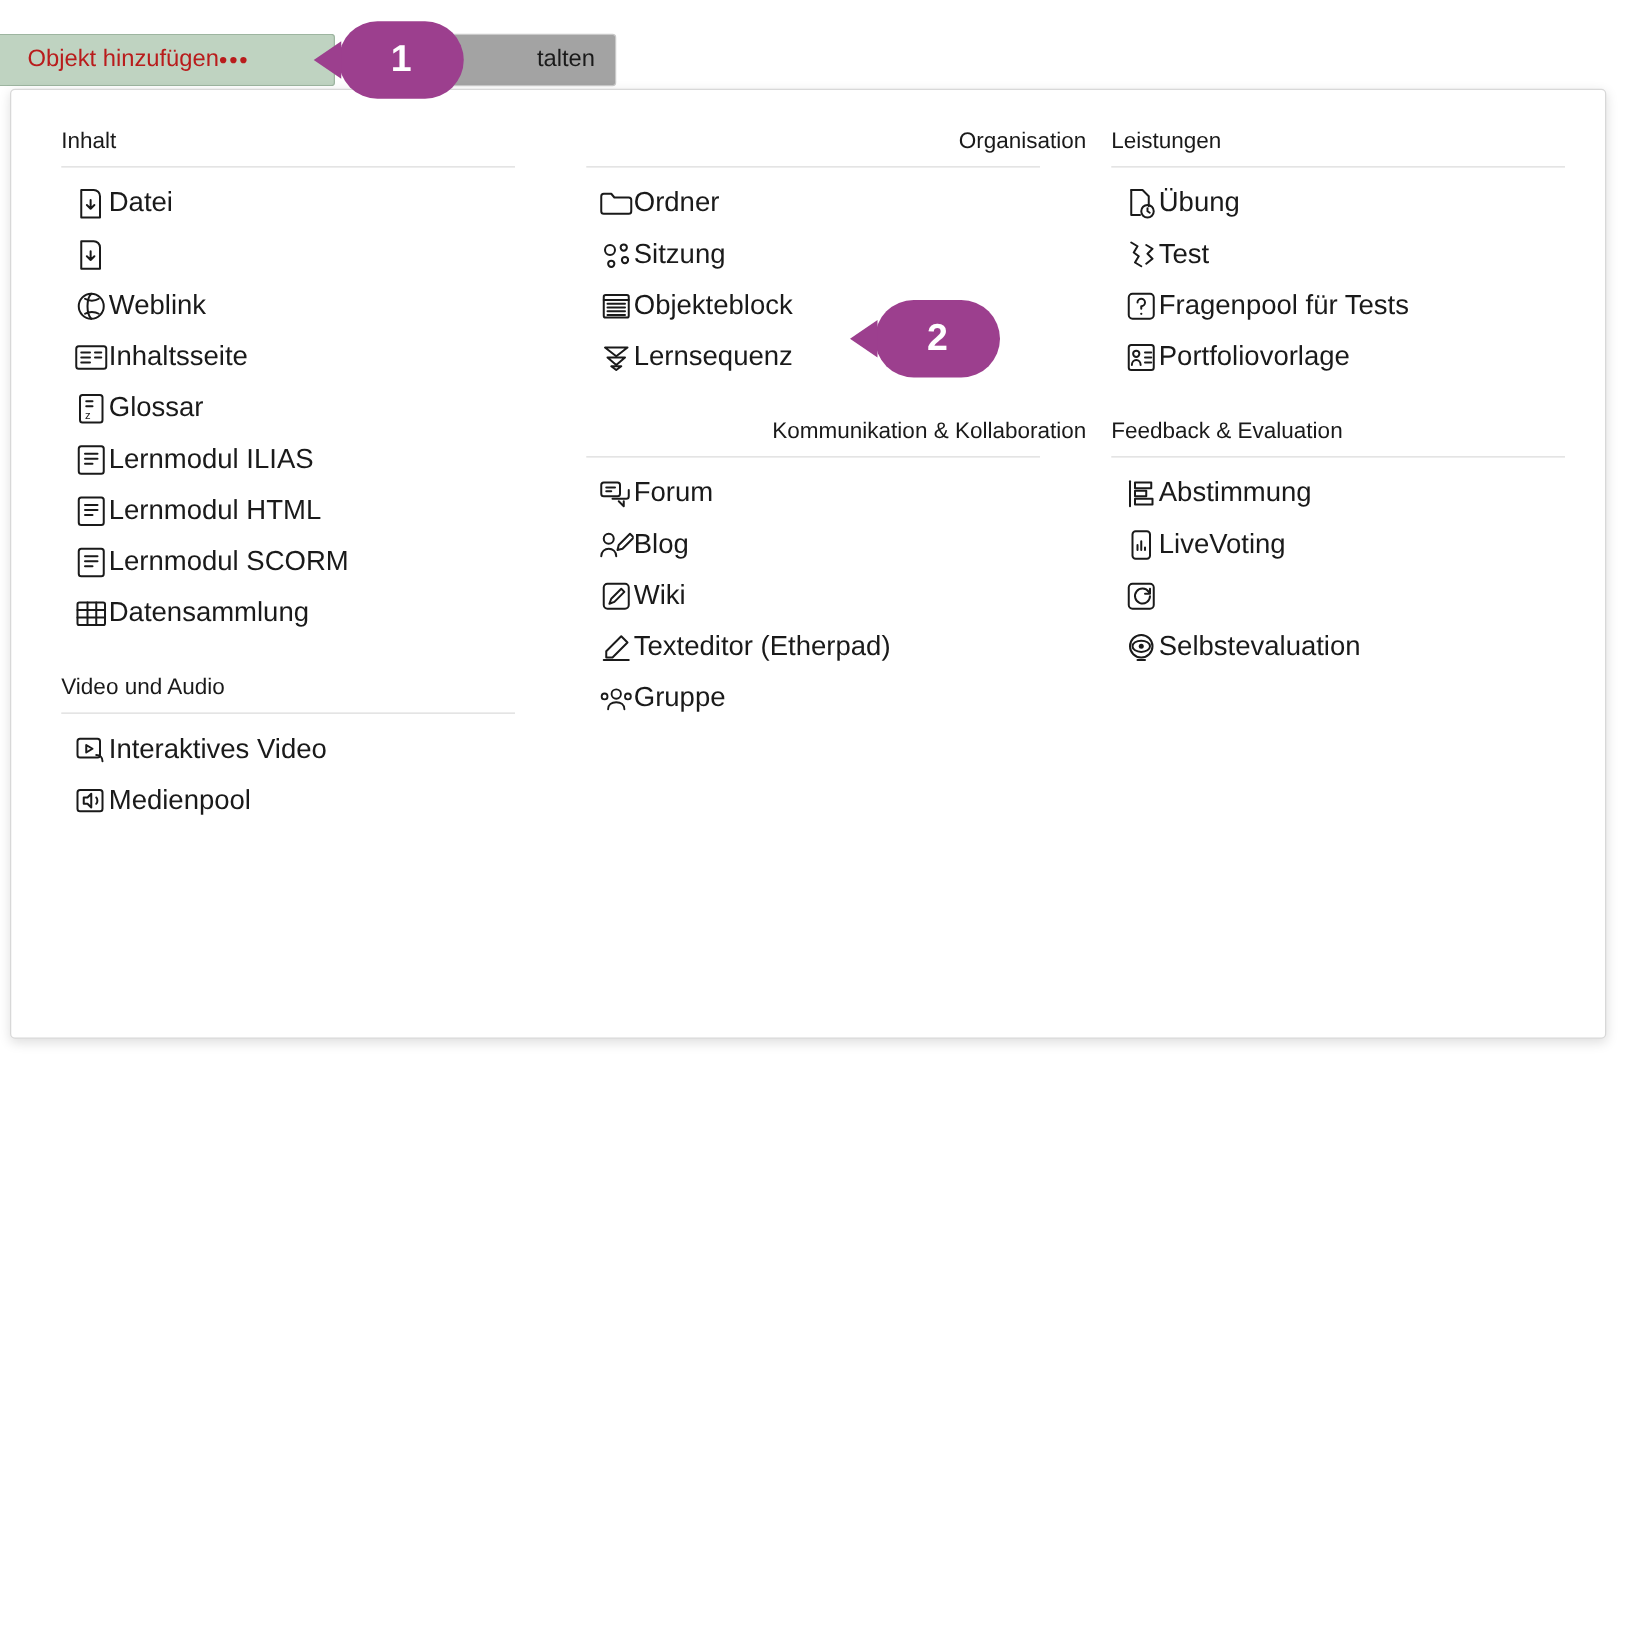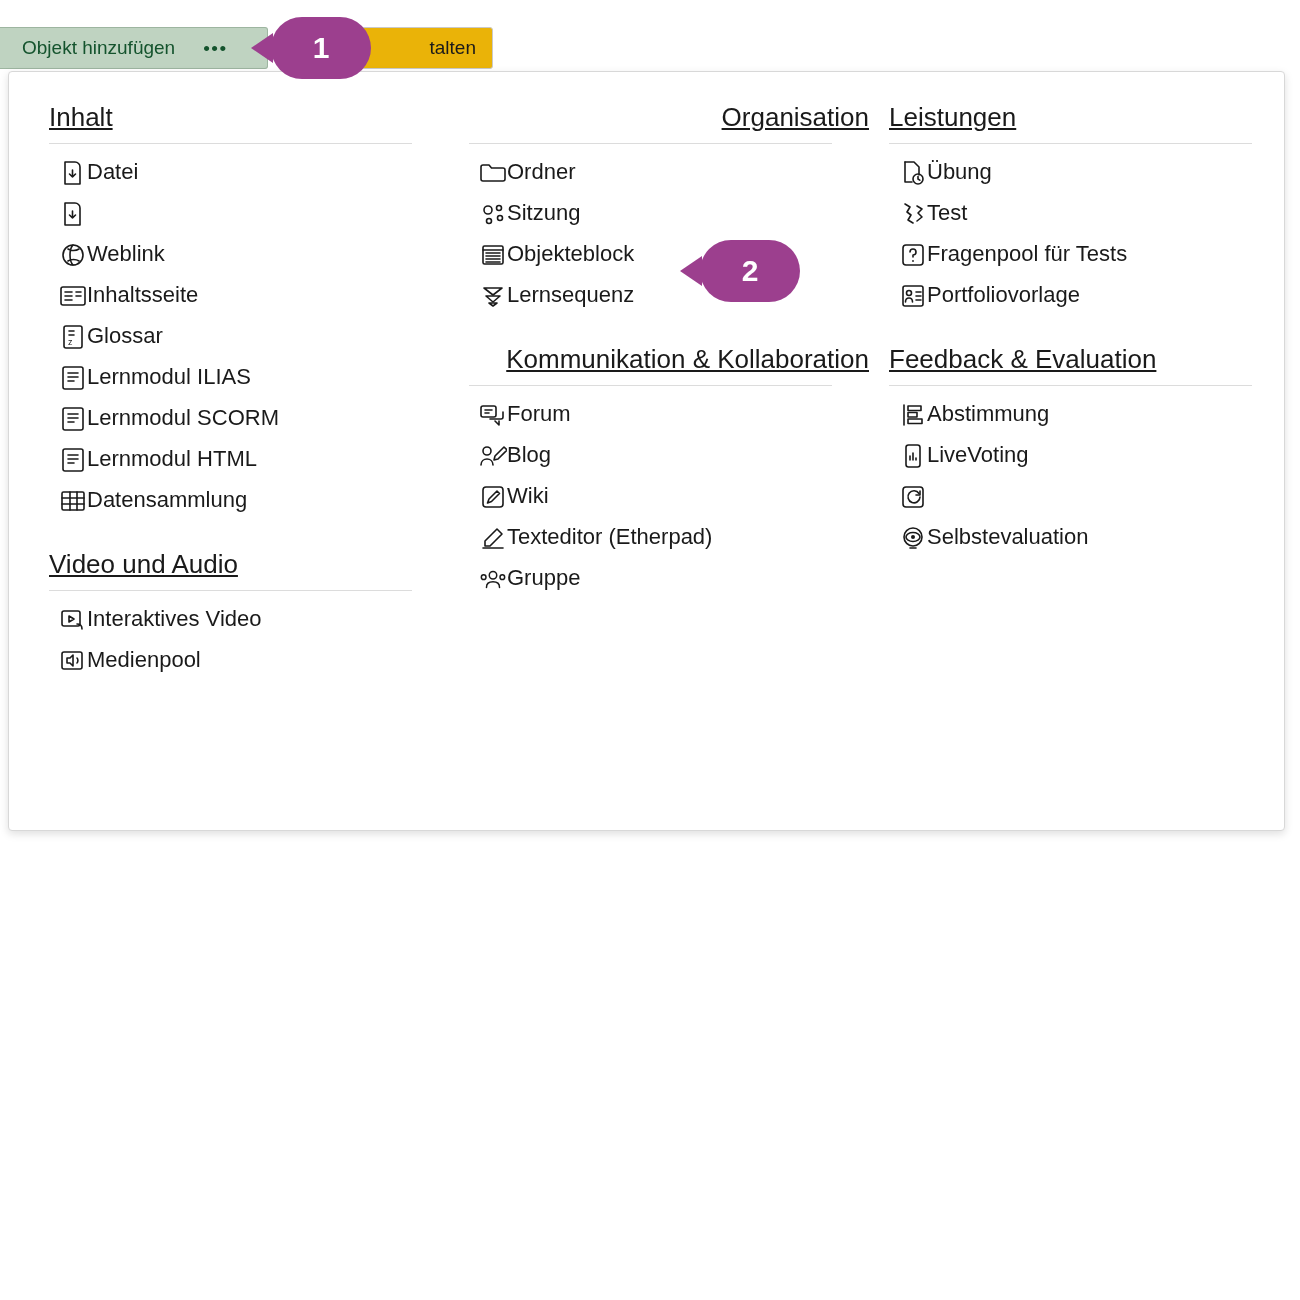--- a/index.html
+++ b/index.html
@@ -30,36 +30,36 @@
   }
 
   .btn-add {
     background: #bfd3c1;
     border: 1px solid #9db5a0;
     border-left: none;
     border-radius: 0 3px 3px 0;
     padding: 0 14px 0 22px;
     display: flex;
     align-items: center;
-    gap: 28px;
+    gap: 0;
     font-size: 19px;
-    color: #14532d;
+    color: #b91c1c;
     box-sizing: border-box;
     min-width: 268px;
   }
 
   .btn-add .dots {
     letter-spacing: 1.5px;
     font-size: 19px;
     line-height: 1;
   }
 
   .btn-secondary {
     margin-left: 20px;
-    background: #eab308;
+    background: #a3a3a3;
     border: 1px solid #c9c9c9;
     border-radius: 3px;
     padding: 0 16px;
     display: flex;
     align-items: center;
     font-size: 19px;
     color: #1a1a1a;
     min-width: 205px;
     box-sizing: border-box;
     justify-content: flex-end;
@@ -88,26 +88,25 @@
   }
 
   .col {
     box-sizing: border-box;
   }
   .col-1 { width: 430px; padding-left: 40px; }
   .col-2 { width: 430px; padding-left: 30px; text-align: right; }
   .col-3 { width: 400px; padding-left: 20px; }
 
   .group-title {
-    font-size: 26px;
+    font-size: 18px;
     font-weight: 400;
     color: #1a1a1a;
     padding-bottom: 10px;
     margin: 0;
-    text-decoration: underline;
   }
 
   .group-rule {
     border: none;
     border-top: 1px solid #dcdcdc;
     margin: 0 0 8px 0;
     width: 363px;
   }
   .col-3 .group-rule { width: 363px; }
 
@@ -244,30 +243,30 @@
               </span>
               <span class="label">Lernmodul ILIAS</span>
             </div>
             <div class="item">
               <span class="icon">
                 <svg width="24" height="26" viewBox="0 0 24 26">
                   <rect x="2" y="2" width="20" height="22" rx="2" stroke="#1a1a1a" stroke-width="1.6" fill="none" stroke-linecap="round" stroke-linejoin="round"></rect>
                   <path stroke="#1a1a1a" stroke-width="1.6" fill="none" stroke-linecap="round" stroke-linejoin="round" d="M7 8h10M7 12h10M7 16h6"></path>
                 </svg>
               </span>
-              <span class="label">Lernmodul SCORM</span>
+              <span class="label">Lernmodul HTML</span>
             </div>
             <div class="item">
               <span class="icon">
                 <svg width="24" height="26" viewBox="0 0 24 26">
                   <rect x="2" y="2" width="20" height="22" rx="2" stroke="#1a1a1a" stroke-width="1.6" fill="none" stroke-linecap="round" stroke-linejoin="round"></rect>
                   <path stroke="#1a1a1a" stroke-width="1.6" fill="none" stroke-linecap="round" stroke-linejoin="round" d="M7 8h10M7 12h10M7 16h6"></path>
                 </svg>
               </span>
-              <span class="label">Lernmodul HTML</span>
+              <span class="label">Lernmodul SCORM</span>
             </div>
             <div class="item">
               <span class="icon">
                 <svg width="26" height="24" viewBox="0 0 26 24">
                   <rect x="2" y="3" width="22" height="18" rx="1.5" stroke="#1a1a1a" stroke-width="1.6" fill="none" stroke-linecap="round" stroke-linejoin="round"></rect>
                   <path stroke="#1a1a1a" stroke-width="1.6" fill="none" stroke-linecap="round" stroke-linejoin="round" d="M2 9h22M2 15h22M10 3v18M17 3v18"></path>
                 </svg>
               </span>
               <span class="label">Datensammlung</span>
             </div>

